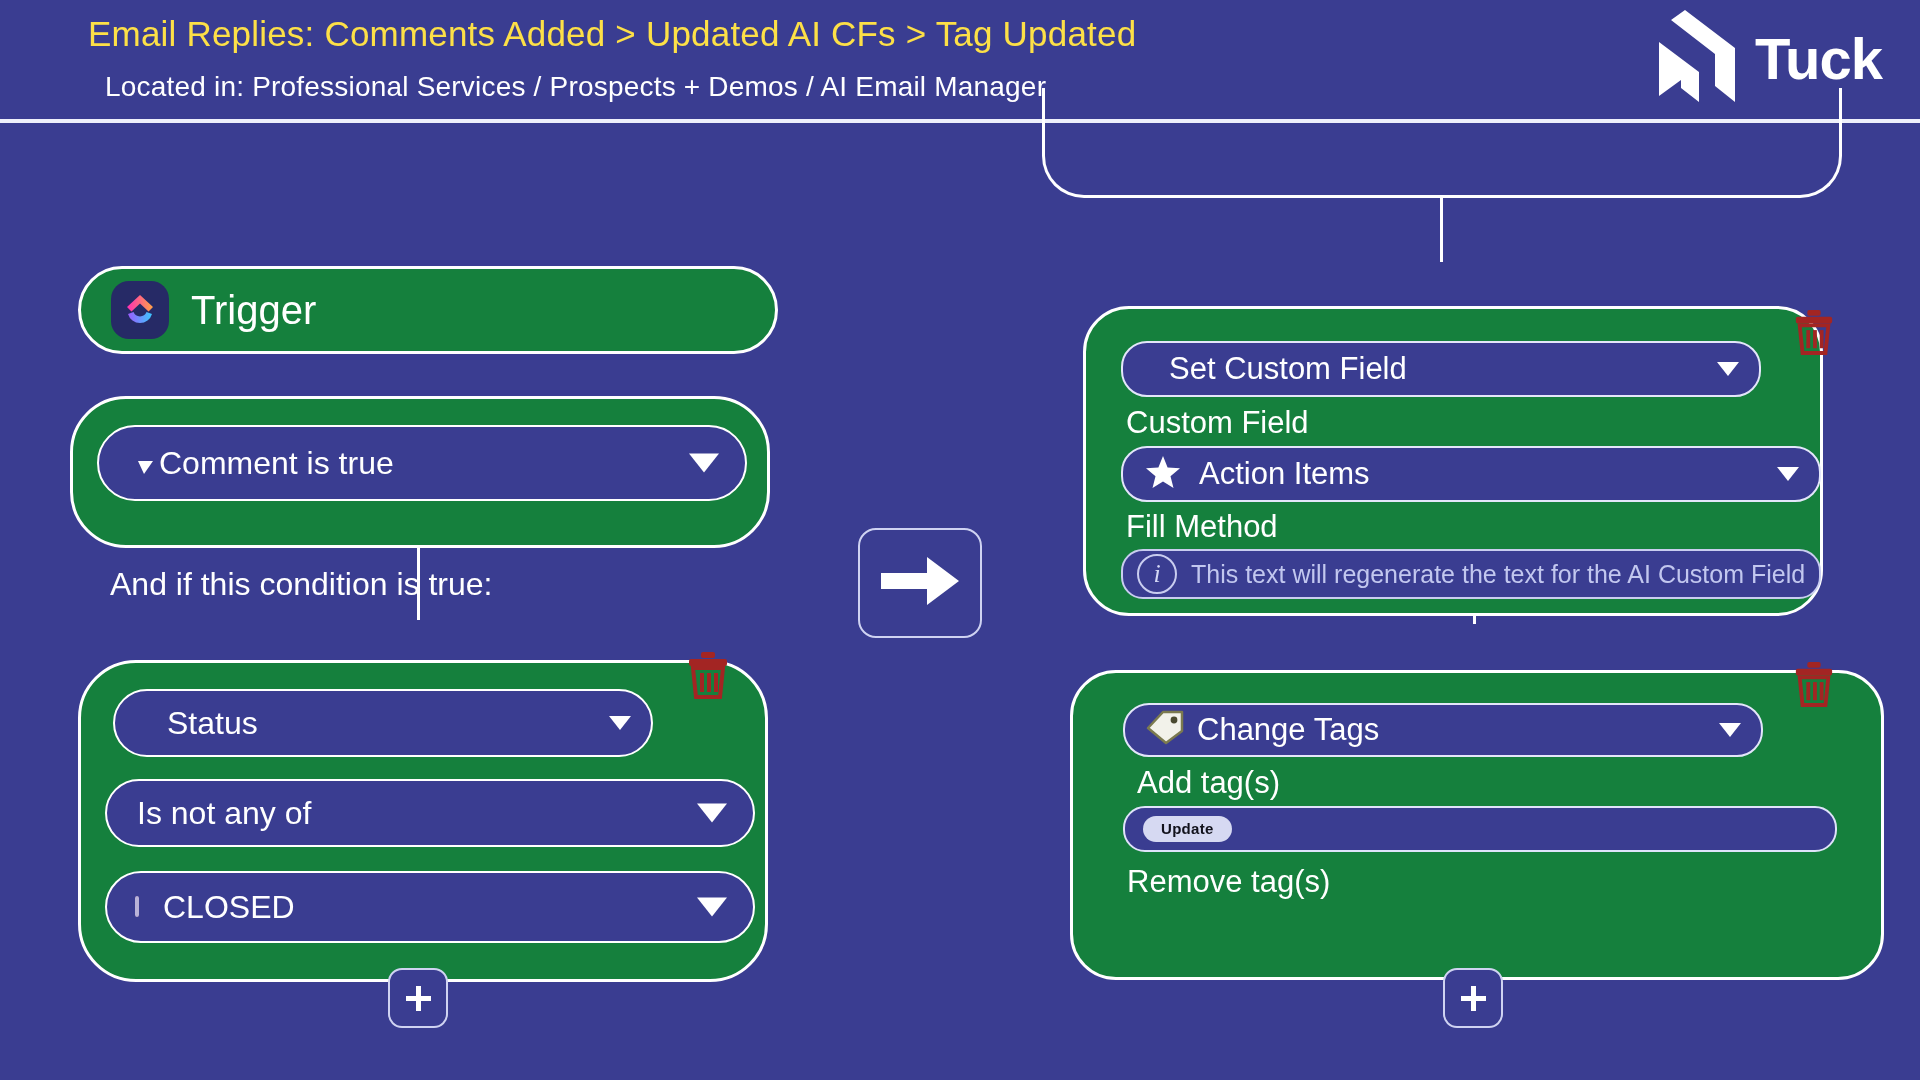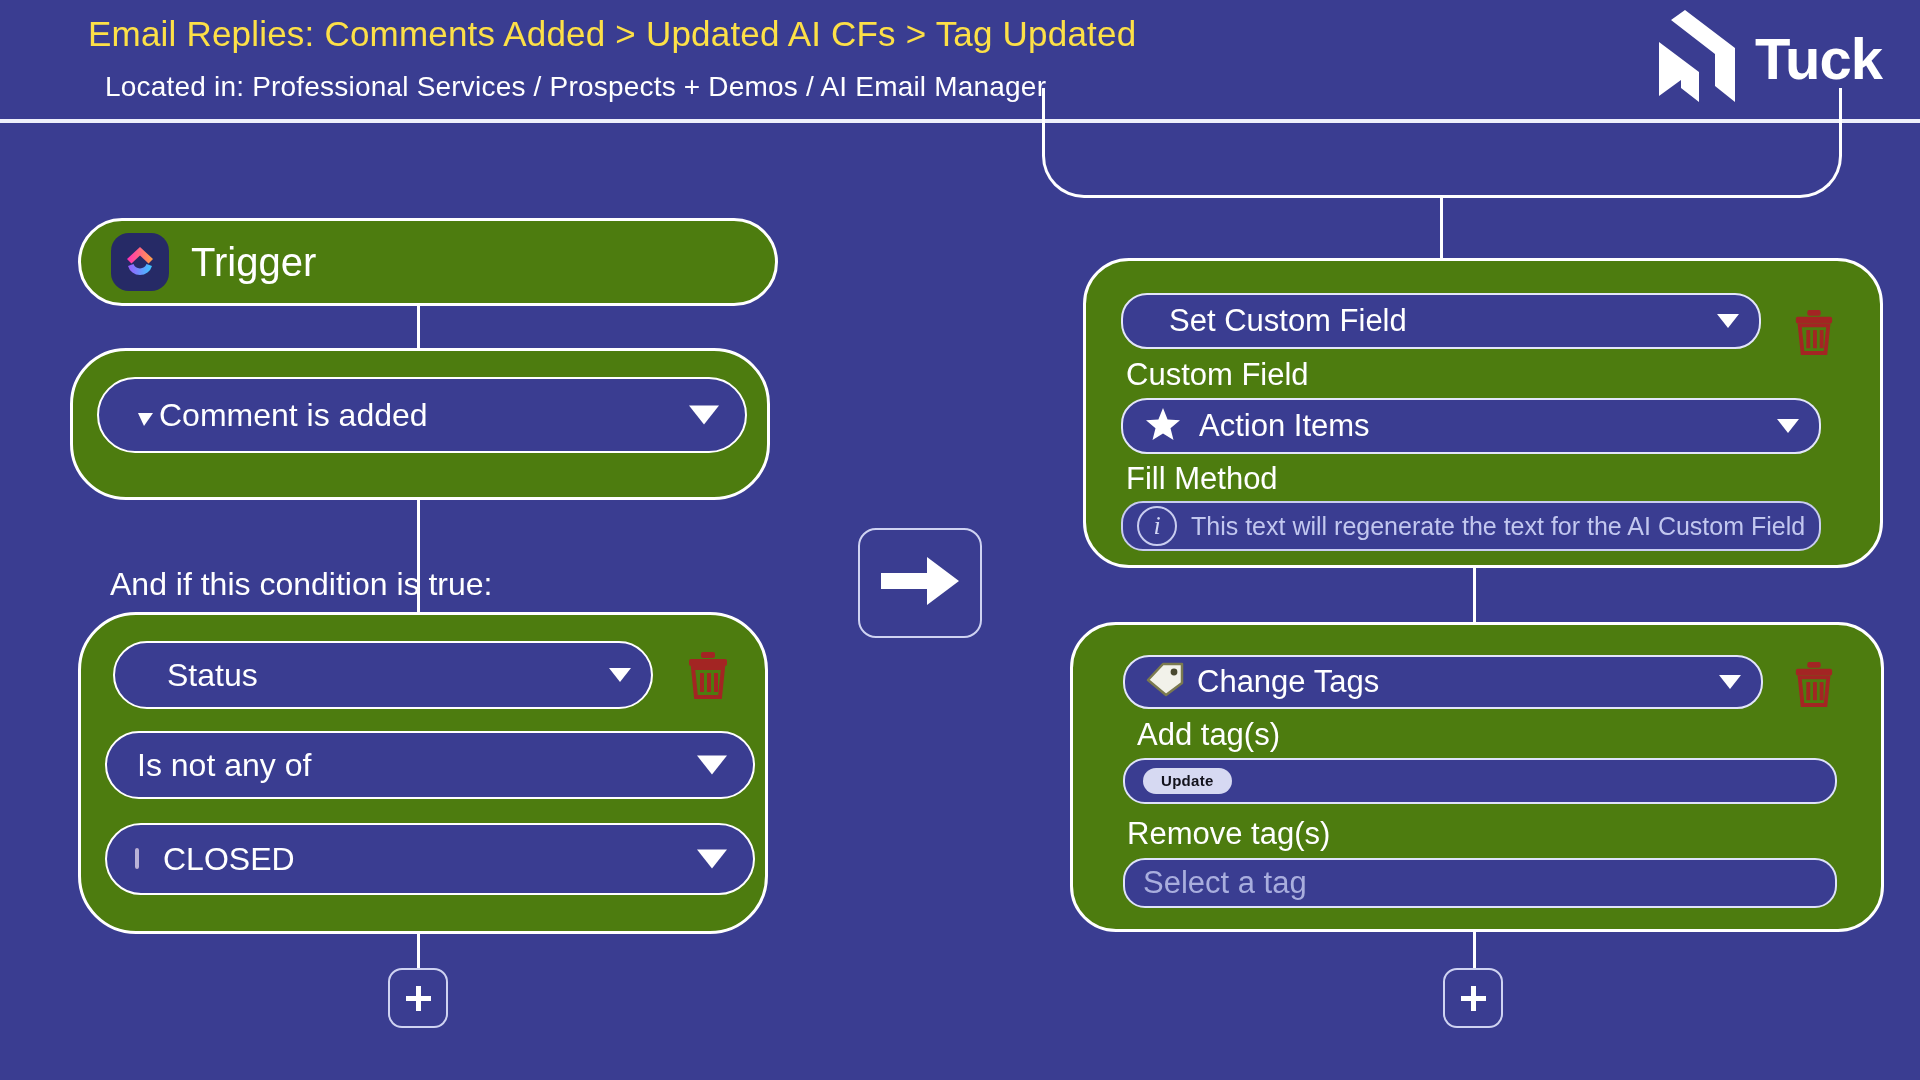--- a/index.html
+++ b/index.html
@@ -42,21 +42,22 @@
     position: absolute; left: 1042px; top: 88px; width: 800px; height: 110px;
     border: 3px solid #ffffff; border-top: none;
     border-radius: 0 0 42px 42px;
   }
 
   
   .node {
     position: absolute;
     border: 3px solid #ffffff;
     border-radius: 44px;
-    background: #4d7c0f;
+    background: #15803d;
+    margin-top: 48px;
   }
 
   
   .pill {
     position: absolute;
     border: 2.5px solid #ffffff;
     border-radius: 999px;
     background: #3a3d91;
     display: flex; align-items: center;
     color: #ffffff;
@@ -236,21 +237,21 @@
       </span>
       <span class="pill-lbl" style="font-size:40px;">Trigger</span>
     </div>
   </div>
 
   <div class="node" style="left:70px; top:348px; width:700px; height:152px; border-radius:56px;">
     <div class="pill" style="left:24px; top:26px; width:650px; height:76px;">
       <span class="icon" style="margin-left:30px;">
         <span class="speech"></span>
       </span>
-      <span class="pill-lbl" style="margin-left:30px;">Comment is added</span>
+      <span class="pill-lbl" style="margin-left:30px;">Comment is true</span>
       <span class="caret"></span>
     </div>
   </div>
 
   <div class="cond-label" style="left:110px; top:566px;">And if this condition is true:</div>
 
   <div class="node" style="left:78px; top:612px; width:690px; height:322px; border-radius:58px;">
 
     <div class="pill" style="left:32px; top:26px; width:540px; height:68px;">
       <span class="icon" style="margin-left:26px;">
@@ -291,21 +292,21 @@
   </div>
 
   <div class="arrow-box" style="left:858px; top:528px; width:124px; height:110px;">
     <span class="icon">
       <svg width="82" height="56" viewBox="0 0 82 56">
         <polygon points="2,20 48,20 48,4 80,28 48,52 48,36 2,36" fill="#ffffff"></polygon>
       </svg>
     </span>
   </div>
 
-  <div class="node" style="left:1083px; top:258px; width:800px; height:310px; border-radius:46px;">
+  <div class="node" style="left:1083px; top:258px; width:740px; height:310px; border-radius:46px;">
 
     <div class="rsel" style="left:35px; top:32px; width:640px; height:56px;">
       <span class="icon" style="margin-left:24px;">
         <span class="doc-icon"></span>
       </span>
       <span class="lbl" style="margin-left:22px;">Set Custom Field</span>
       <span class="caret sm"></span>
     </div>
 
     <div class="rlabel" style="left:40px; top:96px;">Custom Field</div>
@@ -353,23 +354,20 @@
     </div>
 
     <div class="rlabel" style="left:64px; top:92px;text-align:center;">Add tag(s)</div>
 
     <div class="tagfield" style="left:50px; top:133px; width:714px; height:46px;">
       <span class="tagchip">Update</span>
     </div>
 
     <div class="rlabel" style="left:54px; top:191px;">Remove tag(s)</div>
 
-    <div class="tagfield" style="left:50px; top:233px; width:714px; height:50px;">
-      <span class="placeholder">Select a tag</span>
-    </div>
   </div>
 
   <span class="trash" style="left:1793px; top:660px;">
     <svg width="42" height="48" viewBox="0 0 44 50">
       <rect x="15" y="2" width="14" height="6" rx="2" fill="#a32523"></rect>
       <rect x="3" y="9" width="38" height="7" rx="2" fill="#a32523"></rect>
       <path d="M7 18 h30 l-3 29 h-24 Z" fill="none" stroke="#a32523" stroke-width="4"></path>
       <rect x="14" y="23" width="4" height="19" fill="#a32523"></rect>
       <rect x="21" y="23" width="4" height="19" fill="#a32523"></rect>
       <rect x="28" y="23" width="4" height="19" fill="#a32523"></rect>

